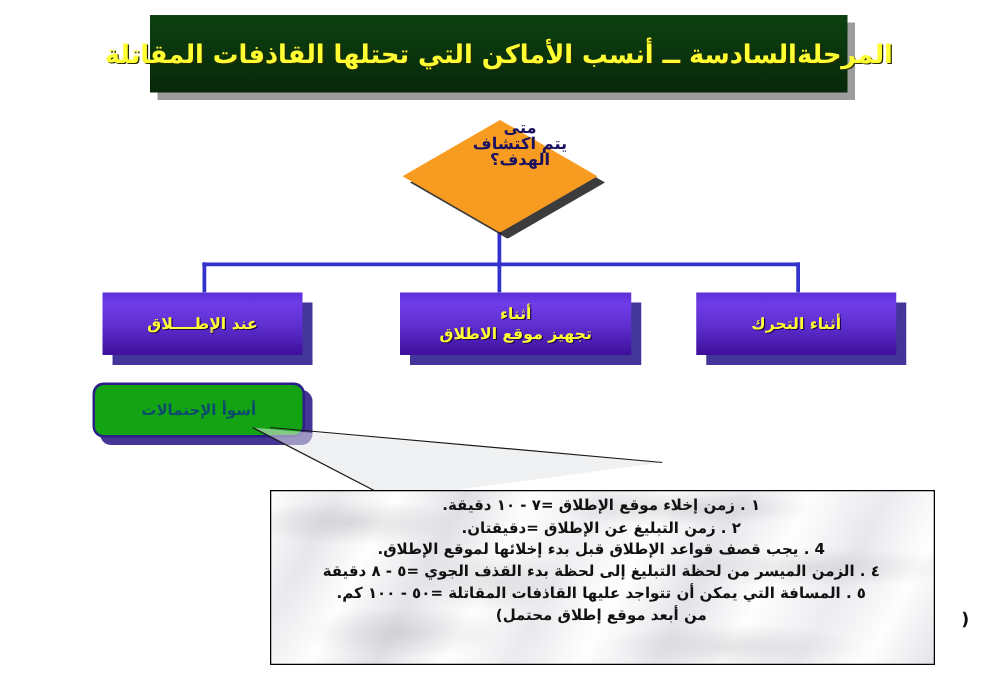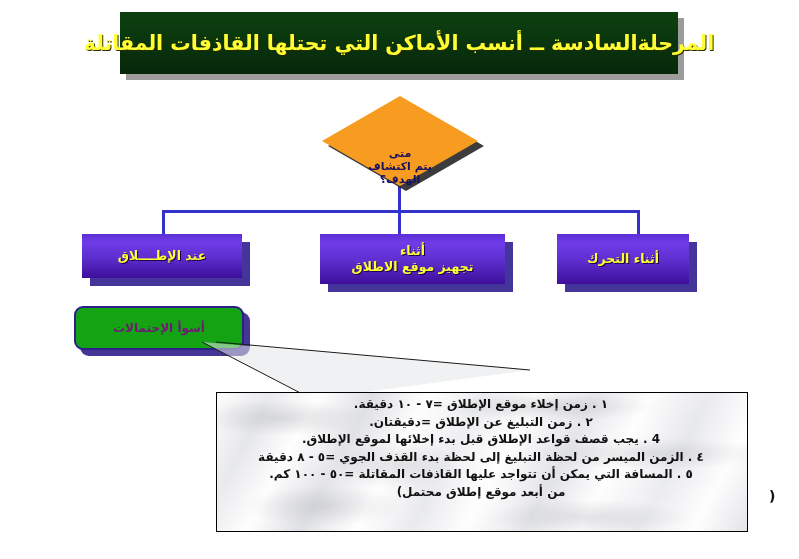--- a/index.html
+++ b/index.html
@@ -71,29 +71,29 @@
   #diamond-shadow {
     transform: translate(6px, 5px);
     background: #1a1a1a;
     opacity: .85;
   }
   #diamond {
     background: #f79c20;
   }
   #diamond-label {
     position: absolute;
-    left: 0; top: 0;
+    left: 16px; top: 0;
     width: 156px; height: 90px;
     display: flex;
     flex-direction: column;
     align-items: center;
-    justify-content: flex-end;
+    justify-content: flex-start;
     direction: rtl;
     color: #1a1060;
-    font-size: 11px;
+    font-size: 13px;
     font-weight: bold;
     line-height: 13px;
     text-align: center;
   }
 
   
   .pbox-wrap { position: absolute; }
   .pbox-shadow, .pbox {
     position: absolute;
     left: 0; top: 0;
@@ -147,21 +147,21 @@
     box-sizing: border-box;
   }
   #gbox-label {
     position: absolute;
     left: 0; top: 0;
     width: 170px; height: 44px;
     display: flex;
     align-items: center;
     justify-content: center;
     direction: rtl;
-    color: #701a75;
+    color: #0c4a6e;
     font-size: 12px;
     font-weight: bold;
     text-align: center;
   }
 
   
   #tail {
     position: absolute;
     left: 200px; top: 340px;
     width: 330px; height: 62px;
@@ -243,38 +243,38 @@
   <div id="diamond-wrap">
     <div id="diamond-shadow"></div>
     <div id="diamond"></div>
     <div id="diamond-label">
       <span>متى</span>
       <span>يتم اكتشاف</span>
       <span>الهدف؟</span>
     </div>
   </div>
 
-  <div class="pbox-wrap" style="left:82px; top:234px; width:160px; height:44px;">
+  <div class="pbox-wrap" style="left:82px; top:234px; width:160px; height:50px;">
     <div class="pbox-shadow"></div>
     <div class="pbox"></div>
     <div class="pbox-label">
       <span>عند الإطــــلاق</span>
     </div>
   </div>
 
   <div class="pbox-wrap" style="left:320px; top:234px; width:160px; height:50px;padding-left:25px;">
     <div class="pbox-shadow"></div>
     <div class="pbox"></div>
     <div class="pbox-label">
       <span>أثناء</span>
       <span>تجهيز موقع الاطلاق</span>
     </div>
   </div>
 
-  <div class="pbox-wrap" style="left:557px; top:234px; width:132px; height:50px;">
+  <div class="pbox-wrap" style="left:557px; top:234px; width:160px; height:50px;">
     <div class="pbox-shadow"></div>
     <div class="pbox"></div>
     <div class="pbox-label">
       <span>أثناء التحرك</span>
     </div>
   </div>
 
   <div id="gbox-wrap">
     <div id="gbox-shadow"></div>
     <div id="gbox"></div>

